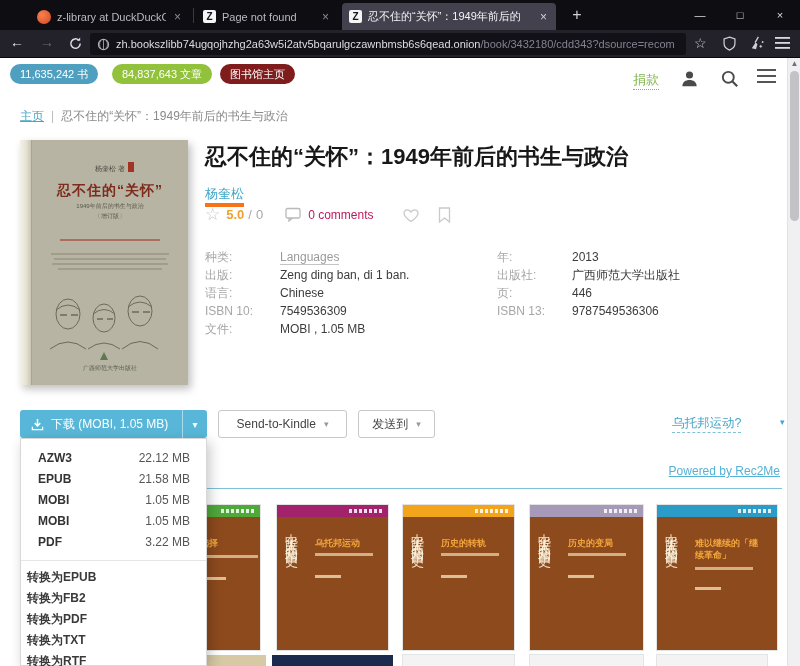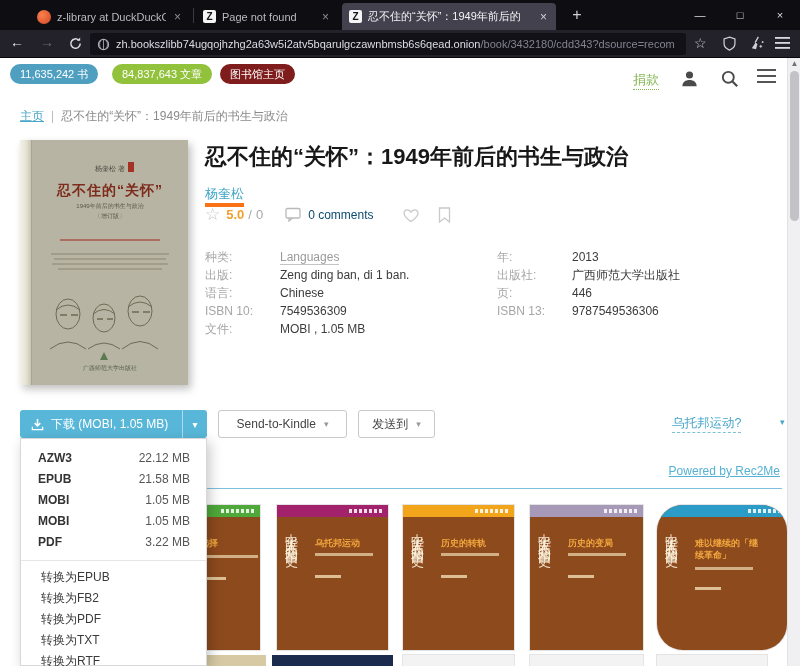--- a/index.html
+++ b/index.html
@@ -59,21 +59,21 @@
   .cvr-logo { position:absolute; left:80px; top:212px; width:0; height:0; border-left:4px solid transparent; border-right:4px solid transparent; border-bottom:8px solid #5c7a52; }
 
   
   .btitle { position:absolute; left:205px; top:84px; width:575px; font-size:22px; font-weight:600; color:#181818; }
   .bauthor { position:absolute; left:205px; top:127px; font-size:13px; color:#3ea4c6; border-bottom:4px solid #f97316; text-decoration:none; }
   .ratingrow { position:absolute; left:205px; top:146px; display:flex; align-items:center; font-size:13px; }
   .rstar { font-size:17px; color:#c6c6cc; margin-right:6px; }
   .rval { color:#f0a02f; font-weight:bold; }
   .rdiv { color:#a8a8a8; margin:0 4px; }
   .rcount { color:#a8a8a8; }
-  .cmt-label { color:#0c4a6e; font-size:12px; margin-left:7px; }
+  .cmt-label { color:#be185d; font-size:12px; margin-left:7px; }
   .meta { position:absolute; top:190px; font-size:12px; }
   .meta .mrow { height:18px; line-height:18px; white-space:nowrap; }
   .meta .lbl { display:inline-block; width:75px; color:#a6a6a6; }
   .meta .val { color:#3c3c3c; }
   .meta .vlink { color:#9a9a9a; border-bottom:1px solid #c4c4c4; text-decoration:none; }
   .meta-left { left:205px; }
   .meta-right { left:497px; }
 
   
   .dlbtn { position:absolute; left:20px; top:352px; width:187px; height:28px; background:#58b7d8; border-radius:3px; display:flex; color:#fff; font-size:12px; overflow:hidden; }
@@ -99,21 +99,21 @@
   .rauth { position:absolute; left:38px; width:26px; height:3px; background:rgba(240,220,180,.8); }
   .row2 { position:absolute; top:597px; height:11px; }
   .row2.light { background:#f3f3f3; box-shadow:0 0 0 1px #e4e4e4; }
 
   
   .dropdown { position:absolute; left:20px; top:380px; width:187px; bottom:0; background:#fff; border:1px solid #d8d8d8; box-shadow:3px 4px 12px rgba(0,0,0,.22); z-index:20; padding-top:9px; }
   .ditem { height:21px; line-height:21px; padding:0 16px 0 17px; display:flex; font-size:12px; }
   .ditem .fname { font-weight:bold; color:#333; }
   .ditem .fsize { margin-left:auto; color:#555; }
   .dsep { border-top:1px solid #e6e6e6; margin:7px 0 6px 0; }
-  .citem { height:21px; line-height:21px; padding-left:20px; font-size:12px; color:#3a3a3a; }
+  .citem { height:21px; line-height:21px; padding-left:6px; font-size:12px; color:#3a3a3a;font-weight:bold; }
 
   
   .scrollbar { position:absolute; right:0; top:0; width:13px; height:608px; background:#f0f0f2; border-left:1px solid #e2e2e2; z-index:40; }
   .sb-up { position:absolute; top:1px; left:0; width:13px; text-align:center; color:#707070; font-size:8px; }
   .sb-thumb { position:absolute; top:13px; left:2px; width:9px; height:150px; background:#c3c3c7; border-radius:5px; }
 
   svg { display:block; }
 </style>
 </head>
 <body>
@@ -341,21 +341,21 @@
   </div>
   <div class="rcover" style="left:530px;width:113px;">
     <div class="rbar" style="background: rgb(167, 154, 184);">
         <span class="bartxt"></span>
       </div>
     <div class="callig">中华人民共和国史</div>
     <div class="rtitle">历史的变局</div>
     <div class="rsub" style="top:48px;"></div>
     <div class="rauth" style="top:70px;"></div>
   </div>
-  <div class="rcover" style="left:657px;width:130px;border-radius:26px;">
+  <div class="rcover" style="left:657px;width:120px;">
     <div class="rbar" style="background: rgb(43, 156, 200);">
         <span class="bartxt"></span>
       </div>
     <div class="callig">中华人民共和国史</div>
     <div class="rtitle">难以继续的「继续革命」</div>
     <div class="rsub" style="top:62px;"></div>
     <div class="rauth" style="top:82px;"></div>
   </div>
 
   <div class="row2" style="left:200px;width:66px;background:#d6c9a4;"></div>

